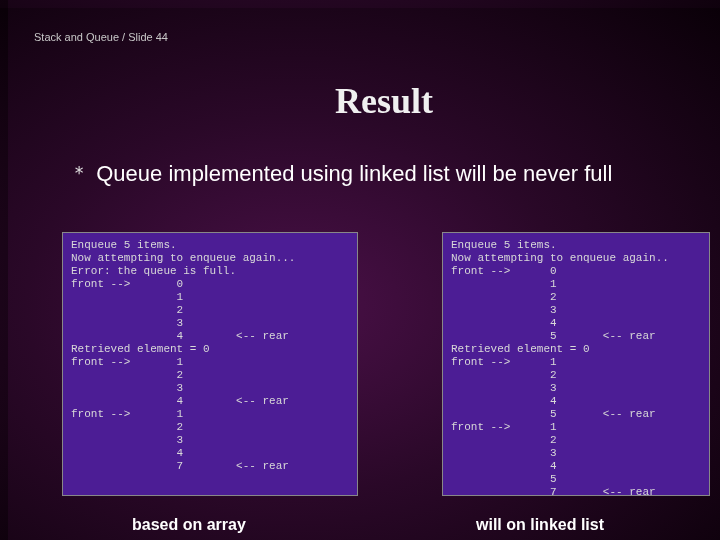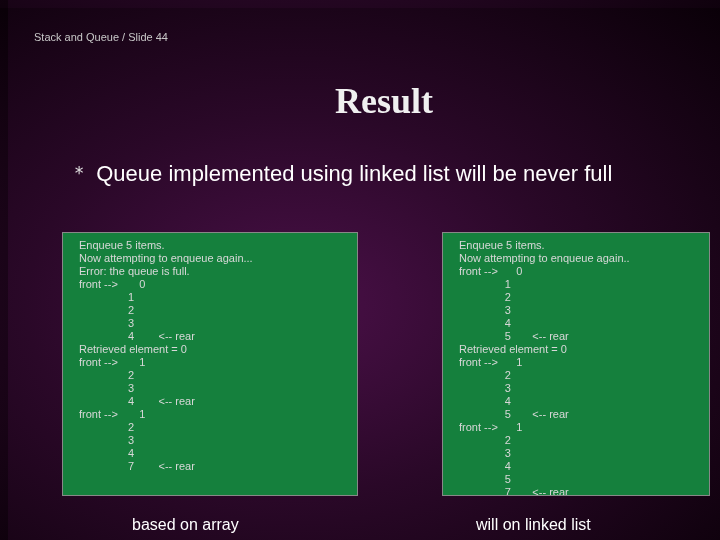--- a/index.html
+++ b/index.html
@@ -38,37 +38,37 @@
   }
   .bullet .mark {
     font-family: monospace;
     font-size: 17px;
     vertical-align: 2px;
     margin-right: 4px;
     color: #e0e0e0;
   }
   .panel {
     position: absolute;
-    background: #15803d;
+    background: #4c1d95;
     border: 1px solid #888;
-    font-family: Liberation Sans, sans-serif;
+    font-family: Liberation Mono, monospace;
     font-size: 11px;
     line-height: 13px;
     white-space: pre;
     color: #d8d8d8;
-    padding: 6px 16px;
+    padding: 6px 8px;
     overflow: hidden;
   }
   .panel-left  { top: 208px; left: 38px;  width: 296px; height: 264px; }
   .panel-right { top: 208px; left: 418px; width: 268px; height: 264px; }
   .caption {
     position: absolute;
     top: 492px;
     font-size: 16px;
-    font-weight: 400;
+    font-weight: 700;
     color: #fff;
   }
   .cap-left  { left: 108px; }
   .cap-right { left: 452px; }
 </style>
 </head>
 <body>
 
 <div class="crumb">Stack and Queue / Slide 44</div>
 

